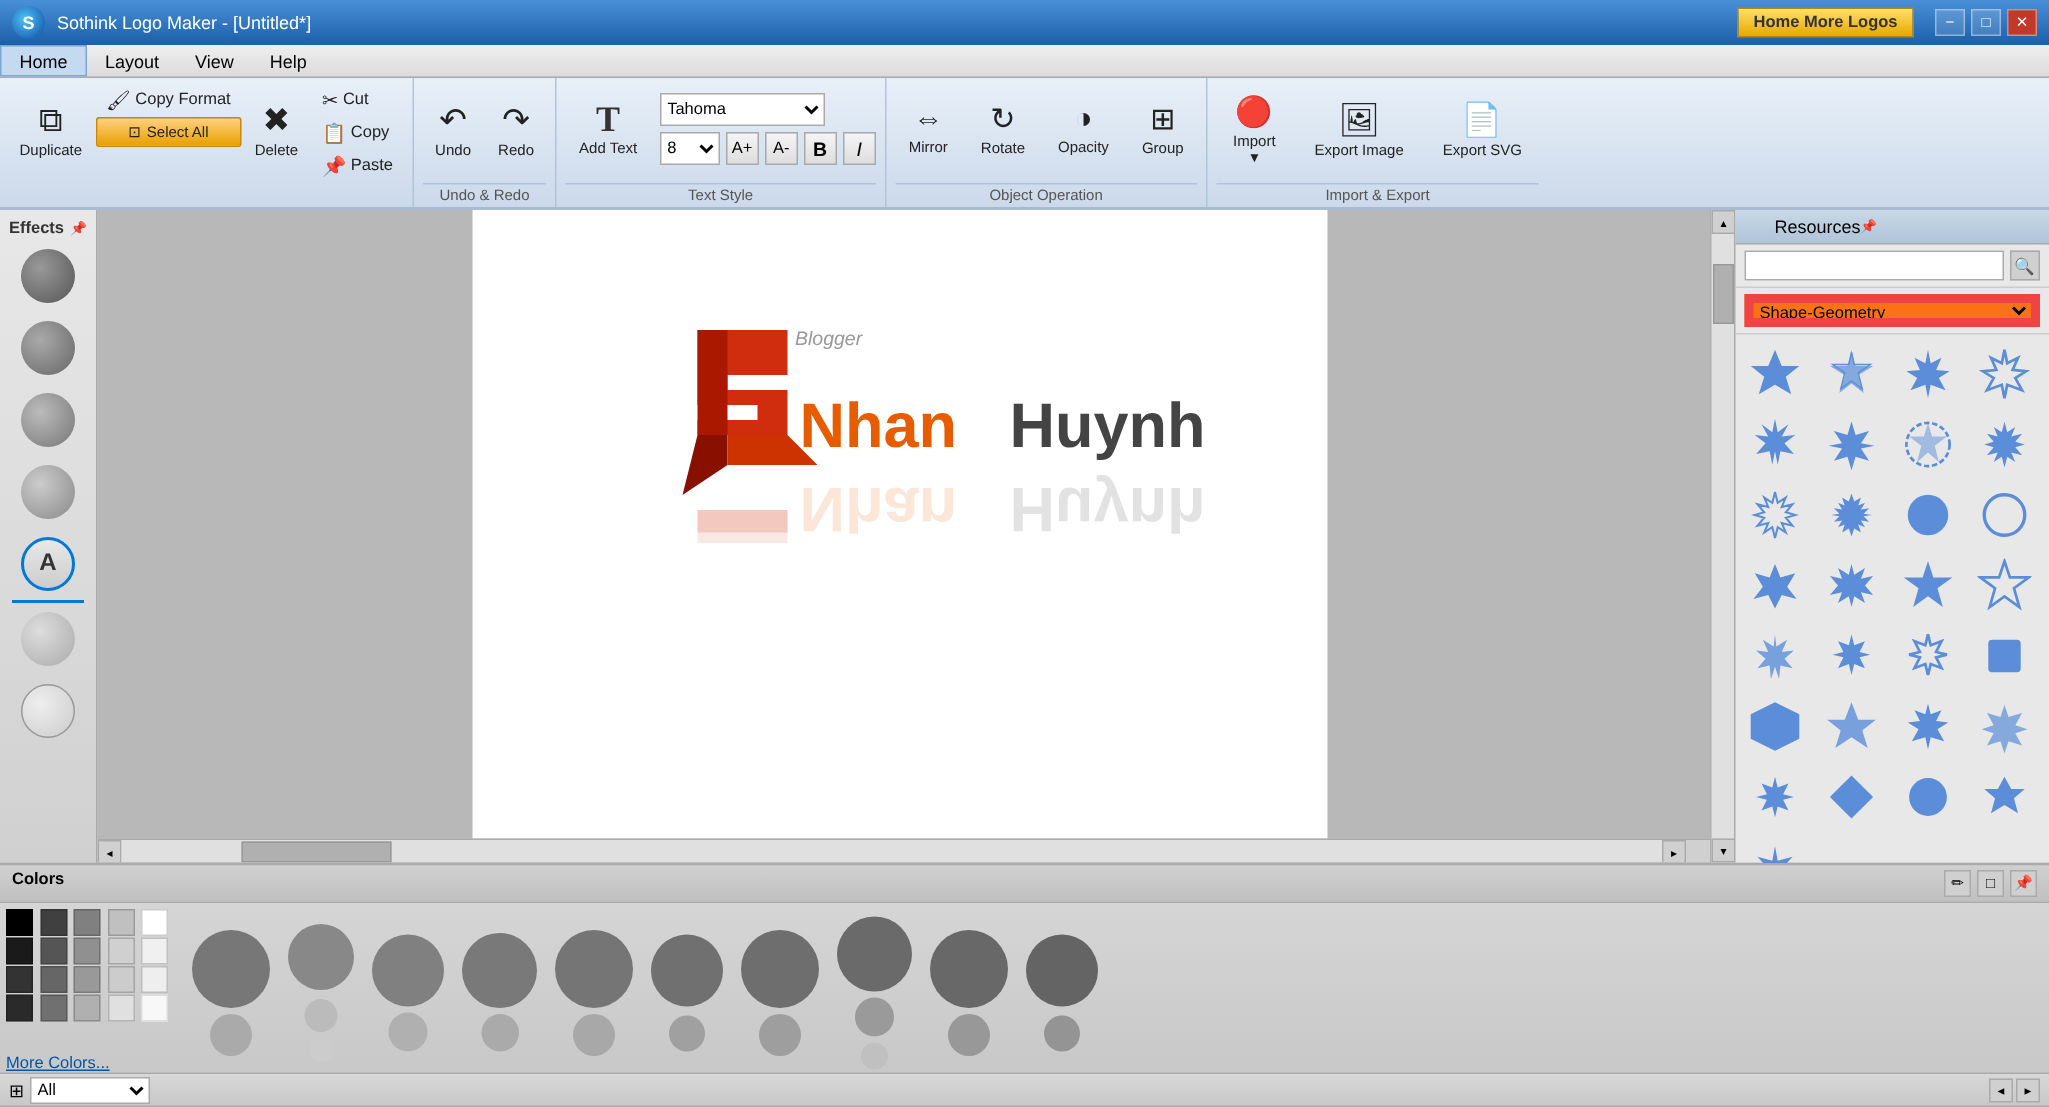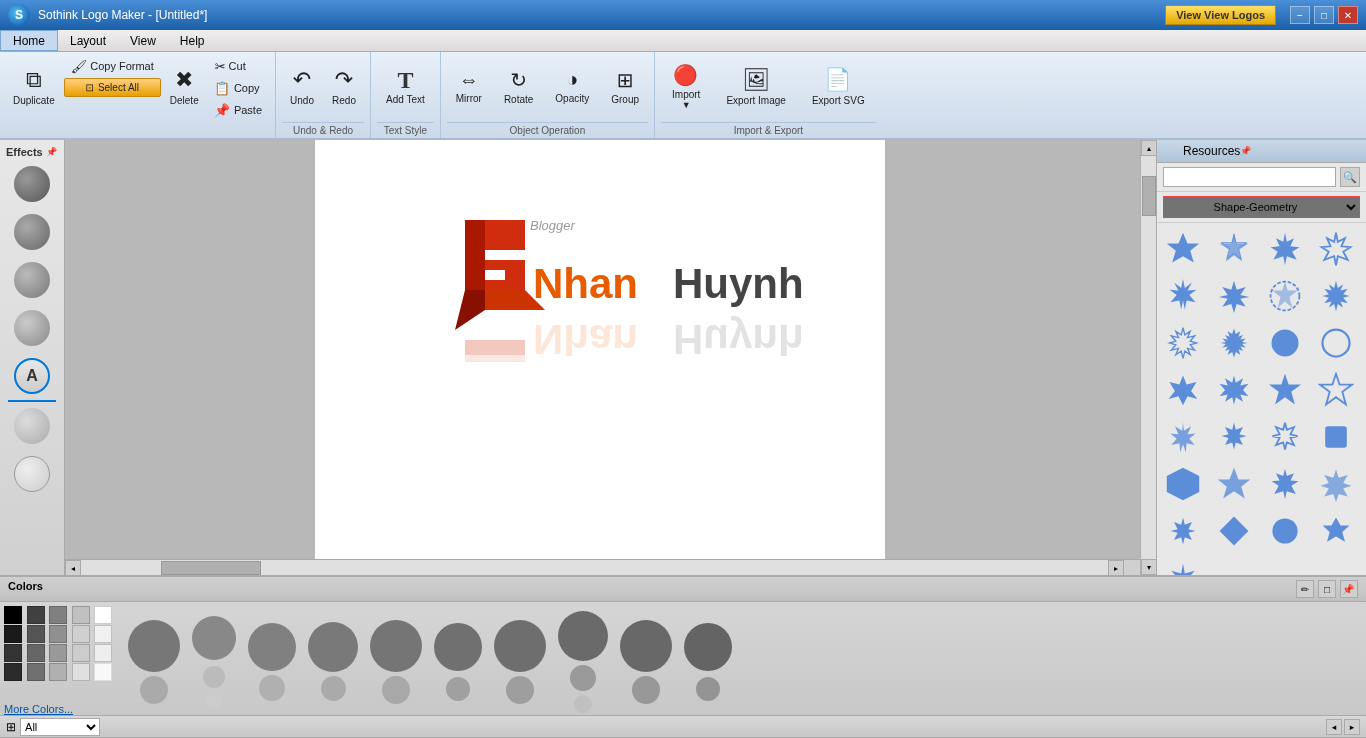--- a/index.html
+++ b/index.html
@@ -386,21 +386,21 @@
   </style>
 </head>
 <body>
 
 <div id="title-bar">
   <div id="title-bar-left">
     <div id="app-logo">S</div>
     <div id="title-text">Sothink Logo Maker - [Untitled*]</div>
   </div>
   <div id="title-bar-right">
-    <button id="view-more-logos-btn">View View Logos</button>
+    <button id="view-more-logos-btn">Home More Logos</button>
     <button class="win-btn">−</button>
     <button class="win-btn">□</button>
     <button class="win-btn close">✕</button>
   </div>
 </div>
 
 <div id="menu-bar">
   <div class="menu-item active">Home</div>
   <div class="menu-item">Layout</div>
   <div class="menu-item">View</div>
@@ -465,20 +465,36 @@
   </div>
 
   <div class="ribbon-text-style">
     <div style="display:flex;flex:1;gap:6px;">
 
       <div class="add-text-btn">
         <div style="font-size:24px;font-weight:bold;color:#333;font-family:serif;">T</div>
         <div>Add Text</div>
       </div>
 
+      <div style="display:flex;flex-direction:column;gap:4px;padding-top:6px;">
+        <div class="text-style-row">
+          <select class="font-select">
+            <option>Tahoma</option>
+          </select>
+        </div>
+        <div class="text-style-row">
+          <select class="font-size-select">
+            <option>8</option>
+          </select>
+          <button class="text-btn" style="font-size:11px;">A+</button>
+          <button class="text-btn" style="font-size:11px;">A-</button>
+          <button class="text-btn" style="font-weight:bold;">B</button>
+          <button class="text-btn" style="font-style:italic;">I</button>
+        </div>
+      </div>
     </div>
     <div class="text-style-label">Text Style</div>
   </div>
 
   <div class="ribbon-obj">
     <div class="ribbon-obj-content">
       <div class="obj-btn">
         <span class="btn-icon">⇔</span>
         <span>Mirror</span>
       </div>
@@ -608,21 +624,21 @@
   <div id="resources-panel">
     <div id="resources-title">
       <span>Resources</span>
       <span style="font-size:9px;cursor:pointer;">📌</span>
     </div>
     <div id="resources-search">
       <input type="text" style="flex: 1 1 0%; height: 20px; border: 1px solid rgb(170, 170, 170); font-size: 11px; padding: 0px 4px;">
       <button style="width:20px;height:20px;border:1px solid #aaa;background:#d0d0d0;cursor:pointer;font-size:11px;">🔍</button>
     </div>
     <div id="resources-dropdown">
-      <select style="width:100%;height:22px;font-size:11px;border:1px solid #ef4444;background:#737373;text-align:center;">
+      <select style="width:100%;height:22px;font-size:11px;border:6px solid #ef4444;background:#f97316;">
         <option>Shape-Geometry</option>
       </select>
     </div>
 
     <div id="shapes-grid">
 
       <div class="shape-item">
           <svg class="shape-svg" viewBox="0 0 40 40">
             <polygon points="20,2 25,14 38,14 28,22 32,35 20,28 8,35 12,22 2,14 15,14" fill="#5b8dd9"></polygon>
           </svg>

